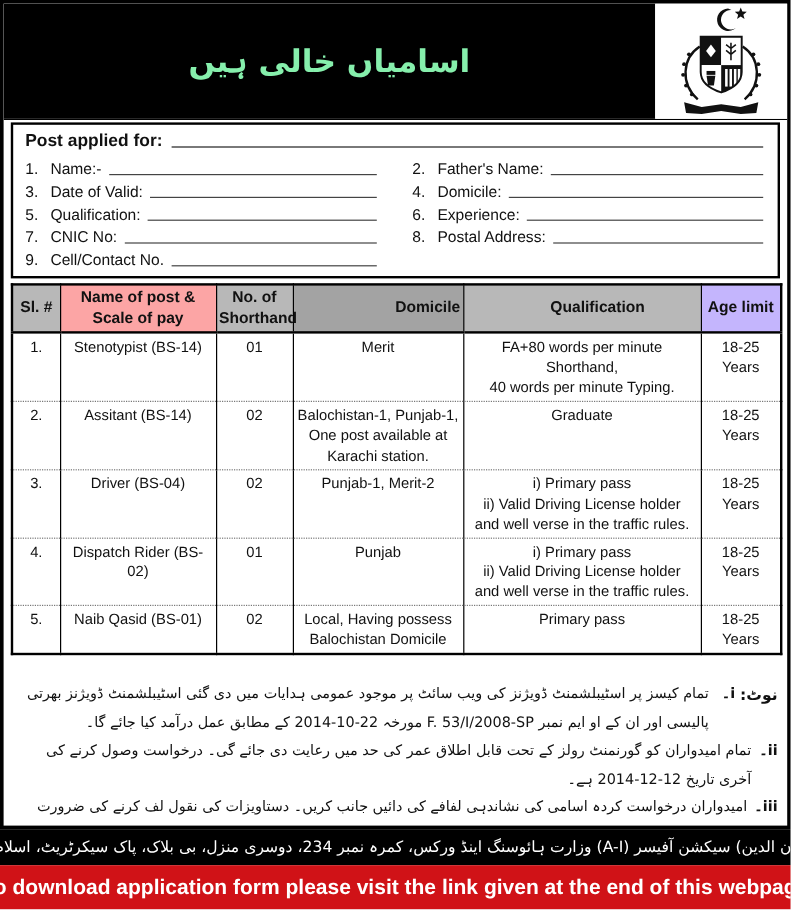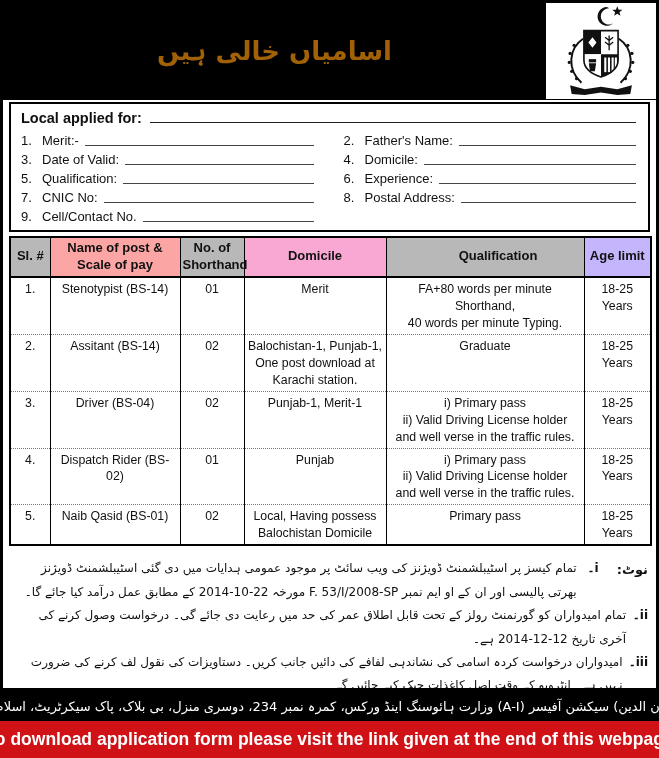--- a/index.html
+++ b/index.html
@@ -5,54 +5,54 @@
   html,body{margin:0;padding:0;background:#e8e8e8;}
   .ad{width:659px;height:758px;background:#fff;display:flex;flex-direction:column;overflow:hidden;
       font-family:"Liberation Sans",sans-serif;color:#111;box-sizing:border-box;}
   .bordered{flex:1;display:flex;flex-direction:column;border:3px solid #000;box-sizing:border-box;overflow:hidden;}
 
   
   .header{display:flex;height:100px;border-bottom:1px solid #000;}
   .header-left{flex:1;display:flex;flex-direction:column;min-width:0;}
   .title-band{height:50px;background:#fff;display:flex;align-items:center;justify-content:center;
       font-family:"DejaVu Sans",sans-serif;font-weight:bold;font-size:24px;white-space:nowrap;direction:rtl;border-top:3px solid #000;}
-  .black-band{flex:1;background:#000;color:#a16207;display:flex;align-items:center;justify-content:center;
+  .black-band{flex:1;background:#000;color:#86efac;display:flex;align-items:center;justify-content:center;
       font-family:"DejaVu Sans",sans-serif;font-weight:bold;font-size:26px;direction:rtl;}
   .emblem-col{width:110px;background:#fff;display:flex;align-items:center;justify-content:center;}
 
   
   .intro{padding:5px 10px 2px;font-family:"DejaVu Sans",sans-serif;font-size:11.5px;line-height:1.6;
       direction:rtl;text-align:center;}
 
   
   .form-box{margin:2px 6px;border:2px solid #000;padding:3px 10px 6px;}
   .form-title-row{display:flex;align-items:flex-end;height:19px;}
   .form-title{font-weight:bold;font-size:14.5px;}
   .rule{flex:1;border-bottom:1.5px solid #222;margin:0 2px 3px 8px;}
   .fields-grid{display:grid;grid-template-columns:1fr 1fr;column-gap:28px;margin-top:3px;}
   .field{display:flex;align-items:flex-end;height:19px;font-size:13px;}
   .fnum{width:18px;flex:none;}
   .flabel{flex:none;padding-left:3px;}
   .fline{flex:1;border-bottom:1.3px solid #444;margin:0 2px 2px 6px;}
 
   
-  table.vac{border-collapse:collapse;table-layout:fixed;margin:2px 6px 4px;width:641px;border:2px solid #000;}
+  table.vac{border-collapse:collapse;table-layout:fixed;margin:2px 6px 14px;width:641px;border:2px solid #000;}
   .vac th{background:#b8b8b8;font-size:13px;font-weight:bold;text-align:center;vertical-align:middle;
       border-bottom:2.5px solid #000;padding:2px 2px;line-height:1.3;}
   .vac td{font-size:12.3px;text-align:center;vertical-align:top;padding:3px 3px 2px;line-height:1.38;}
   .vac th + th, .vac td + td{border-left:1.8px solid #000;}
   .vac tr.data + tr.data td{border-top:1.4px dotted #777;}
   .pre{white-space:pre-line;}
   tr.r-h{height:38px;} tr.r-1{height:36px;} tr.r-2{height:54px;} tr.r-3{height:55px;} tr.r-4{height:55px;} tr.r-5{height:36px;}
 
   
   .notes{flex:1;position:relative;direction:rtl;font-family:"DejaVu Sans",sans-serif;font-size:12px;
       padding:7px 8px 2px 8px;line-height:1.95;}
   .note-line{display:flex;align-items:flex-start;}
-  .nlabel{font-weight:bold;font-size:13px;flex:none;margin-left:18px;}
+  .nlabel{font-weight:bold;font-size:13px;flex:none;margin-left:4px;}
   .nnum{font-weight:bold;flex:none;margin-left:6px;min-width:16px;}
   .ntext{flex:1;}
 
   
   .contact-bar{height:30px;background:#000;color:#fff;display:flex;align-items:center;justify-content:center;
       font-family:"DejaVu Sans",sans-serif;font-size:13px;direction:rtl;white-space:nowrap;overflow:hidden;}
   .red-banner{height:37px;color:#fff;display:flex;align-items:center;justify-content:center;
       font-weight:bold;font-size:17.5px;white-space:nowrap;}
 </style>
 </head>
@@ -115,27 +115,27 @@
           <path d="M29 34 H71 V70 Q71 84 50 91 Q29 84 29 70 Z" fill="none" stroke="#111" stroke-width="2"></path>
 
           <path d="M12 101 L30 106 L50 103 L70 106 L88 101 L86 112 L70 113 L50 110 L30 113 L14 112 Z" fill="#111"></path>
         </svg>
       </div>
     </div>
 
 
     <div class="form-box">
       <div class="form-title-row">
-        <span class="form-title">Local applied for:</span>
+        <span class="form-title">Post applied for:</span>
         <span class="rule"></span>
       </div>
       <div class="fields-grid">
         <div class="field">
             <span class="fnum">1.</span>
-            <span class="flabel">Merit:-</span>
+            <span class="flabel">Name:-</span>
             <span class="fline"></span>
           </div>
         <div class="field">
             <span class="fnum">2.</span>
             <span class="flabel">Father's Name:</span>
             <span class="fline"></span>
           </div>
         <div class="field">
             <span class="fnum">3.</span>
             <span class="flabel">Date of Valid:</span>
@@ -183,48 +183,48 @@
           <col style="width:198px">
           <col style="width:67px">
       </colgroup>
       <tbody>
           <tr class="r-h">
         <th class="pre" style="background: rgb(184, 184, 184);">Sl. #</th>
         <th class="pre" style="background: #fca5a5;">Name of post &amp;
 Scale of pay</th>
         <th class="pre" style="background: rgb(184, 184, 184);">No. of
 Shorthand</th>
-        <th class="pre" style="background: #f9a8d4;">Domicile</th>
+        <th class="pre" style="background: #a3a3a3; text-align: right;">Domicile</th>
         <th class="pre" style="background: rgb(184, 184, 184); padding-left: 28px;">Qualification</th>
         <th class="pre" style="background: #c4b5fd;">Age limit</th>
       </tr>
       <tr class="data r-1">
         <td>1.</td>
         <td>Stenotypist (BS-14)</td>
         <td>01</td>
         <td class="pre">Merit</td>
         <td class="pre">FA+80 words per minute Shorthand,
 40 words per minute Typing.</td>
         <td>18-25 Years</td>
       </tr>
       <tr class="data r-2">
         <td>2.</td>
         <td>Assitant (BS-14)</td>
         <td>02</td>
         <td class="pre">Balochistan-1, Punjab-1,
-One post download at
+One post available at
 Karachi station.</td>
         <td class="pre">Graduate</td>
         <td>18-25 Years</td>
       </tr>
       <tr class="data r-3">
         <td>3.</td>
         <td>Driver (BS-04)</td>
         <td>02</td>
-        <td class="pre">Punjab-1, Merit-1</td>
+        <td class="pre">Punjab-1, Merit-2</td>
         <td class="pre">i) Primary pass
 ii) Valid Driving License holder
 and well verse in the traffic rules.</td>
         <td>18-25 Years</td>
       </tr>
       <tr class="data r-4">
         <td>4.</td>
         <td>Dispatch Rider (BS-02)</td>
         <td>01</td>
         <td class="pre">Punjab</td>

